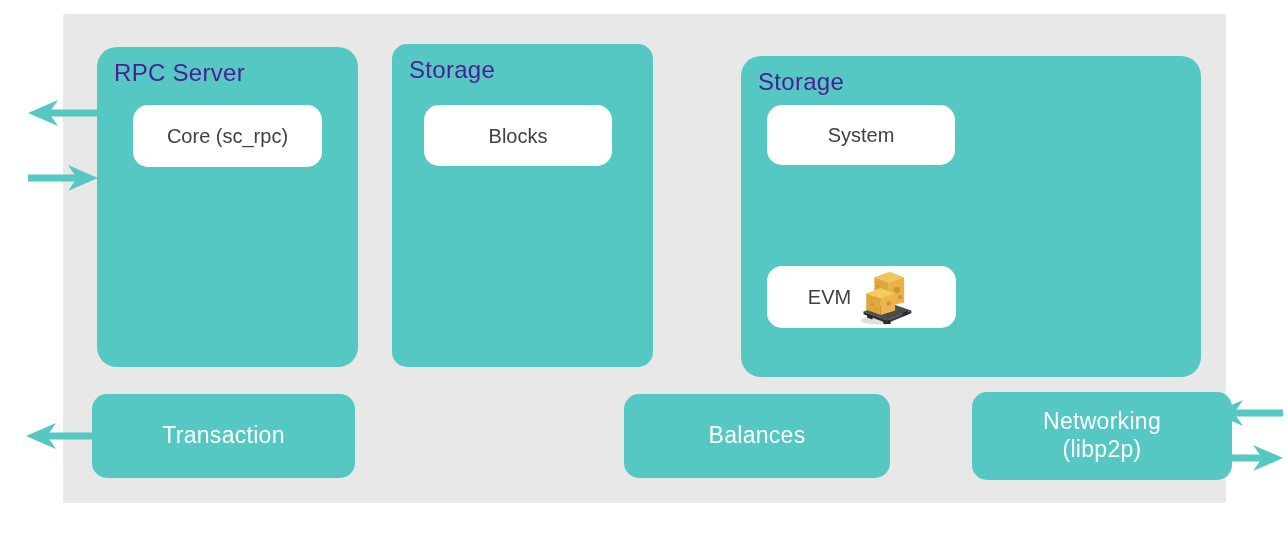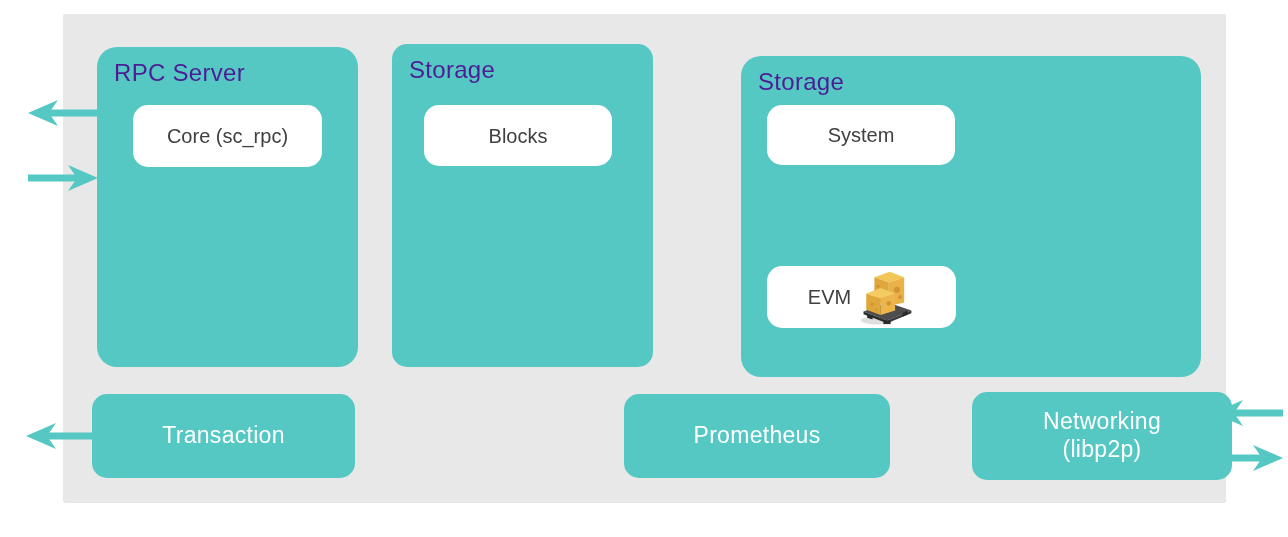--- a/index.html
+++ b/index.html
@@ -106,21 +106,21 @@
         <polygon points="8,28 24,34 24,52 8,46" fill="#e0a73d"></polygon>
         <polygon points="24,34 40,28 40,47 24,52" fill="#ecb64d"></polygon>
         <circle cx="33" cy="39" r="2.6" fill="#d19634"></circle>
         <circle cx="14.5" cy="40" r="1.9" fill="#cf9433"></circle>
         <circle cx="19" cy="46" r="1.2" fill="#cf9433"></circle>
       </svg>
     </div>
   </div>
 
   <div class="node" id="prometheus-node">Transaction</div>
-  <div class="node" id="consensus-node">Prometheus</div>
+  <div class="node" id="consensus-node">Balances</div>
   <div class="node" id="networking-node">Networking
 (libp2p)</div>
 
   <svg class="arrow" id="arrow-out-rpc" width="70" height="28" viewBox="0 0 70 28" aria-hidden="true">
     <rect x="20" y="10.5" width="50" height="7" fill="#55c8c3"></rect>
     <polygon points="0,14 30,1 21,14 30,27" fill="#55c8c3"></polygon>
   </svg>
 
   <svg class="arrow" id="arrow-in-rpc" width="70" height="28" viewBox="0 0 70 28" aria-hidden="true">
     <rect x="0" y="10.5" width="50" height="7" fill="#55c8c3"></rect>

